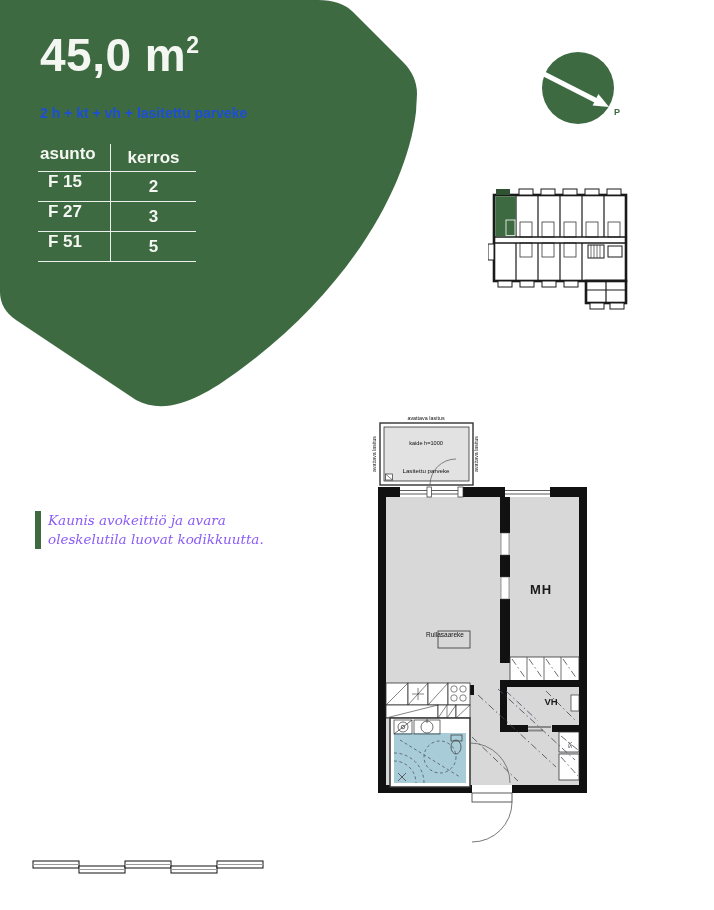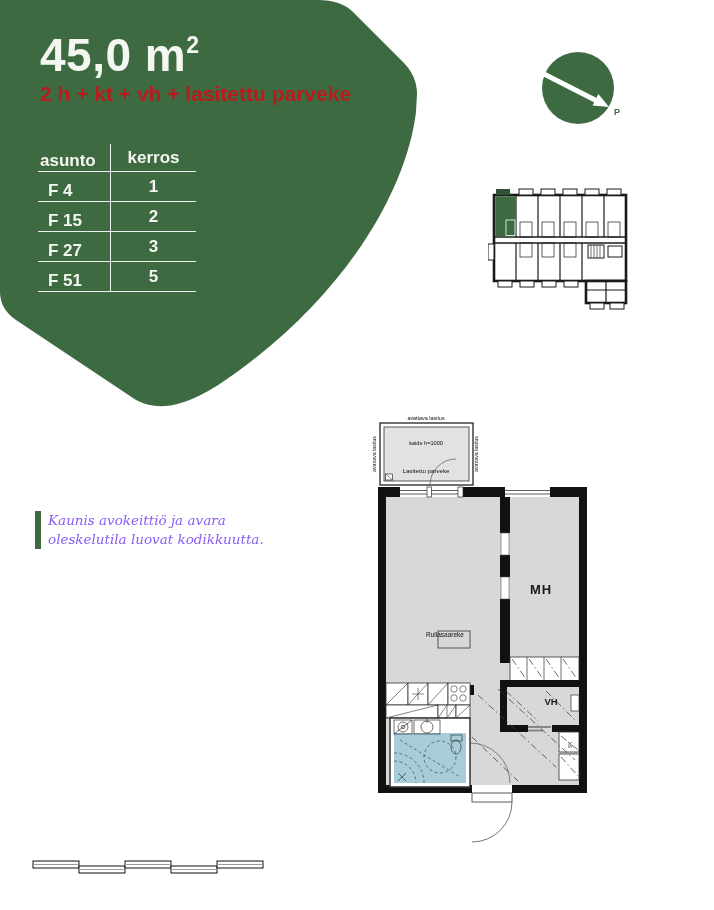--- a/index.html
+++ b/index.html
@@ -10,25 +10,25 @@
     --blue:#a8cdd9;
   }
   *{margin:0;padding:0;box-sizing:border-box;}
   body{background:#fff;font-family:"Liberation Sans",sans-serif;}
   .page{position:relative;width:714px;height:910px;background:#fff;overflow:hidden;}
 
   
   .blob-svg{position:absolute;left:0;top:0;}
   .area{position:absolute;left:40px;top:28px;color:#f4f6f1;font-size:46px;font-weight:700;letter-spacing:.5px;}
   .area sup{font-size:23px;vertical-align:18px;}
-  .subtitle{position:absolute;left:40px;top:82px;color:#b91c1c;font-size:21px;font-weight:700;}
+  .subtitle{position:absolute;left:40px;top:105px;color:#1d4ed8;font-size:14px;font-weight:700;}
 
   
   .unit-table{position:absolute;left:38px;top:144px;width:158px;color:#f4f6f1;font-size:17px;}
-  .unit-table .trow{display:flex;align-items:flex-end;border-bottom:1px solid rgba(255,255,255,.9);}
+  .unit-table .trow{display:flex;align-items:flex-start;border-bottom:1px solid rgba(255,255,255,.9);}
   .unit-table .thead{height:28px;font-weight:700;}
   .unit-table .trow:not(.thead){height:30px;font-weight:600;}
   .unit-table .c1{width:72px;padding-left:2px;}
   .unit-table .trow:not(.thead) .c1{padding-left:10px;}
   .unit-table .c2{width:86px;text-align:center;border-left:1px solid rgba(255,255,255,.9);align-self:stretch;display:flex;align-items:center;justify-content:center;}
 
   
   .note{position:absolute;display:flex;}
   .note .bar{width:6px;background:var(--green);margin-right:7px;flex:0 0 6px;}
   .note .ntext{width:236px;font-family:"DejaVu Serif","Liberation Serif",serif;font-style:italic;font-size:13.5px;line-height:1.42;color:#8b5cf6;}
@@ -49,24 +49,20 @@
              L16 320 Q0 309 0 292 Z" fill="#3d6a41"></path>
   </svg>
 
   <div class="area"><span>45,0 m</span><sup>2</sup></div>
   <div class="subtitle">2 h + kt + vh + lasitettu parveke</div>
 
   <div class="unit-table">
     <div class="trow thead">
       <span class="c1">asunto</span>
       <span class="c2">kerros</span>
-    </div>
-    <div class="trow">
-      <span class="c1">F 4</span>
-      <span class="c2">1</span>
     </div>
     <div class="trow">
       <span class="c1">F 15</span>
       <span class="c2">2</span>
     </div>
     <div class="trow">
       <span class="c1">F 27</span>
       <span class="c2">3</span>
     </div>
     <div class="trow">

